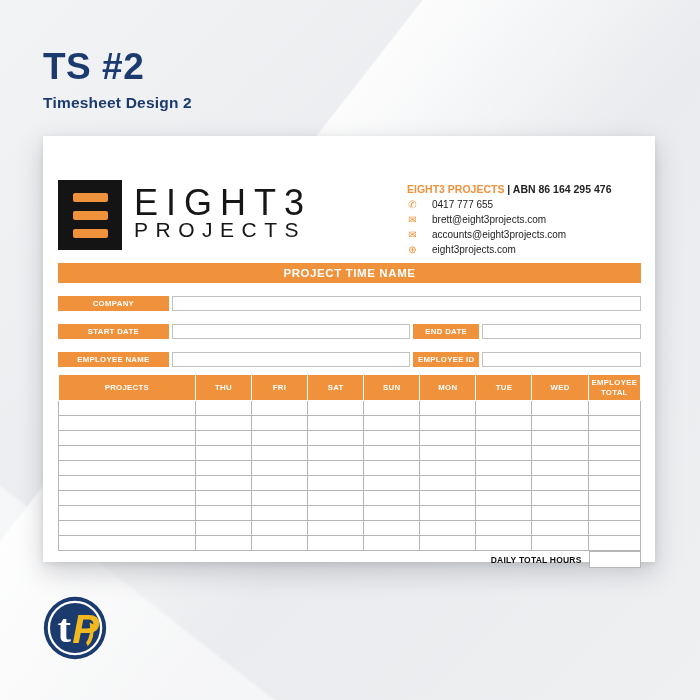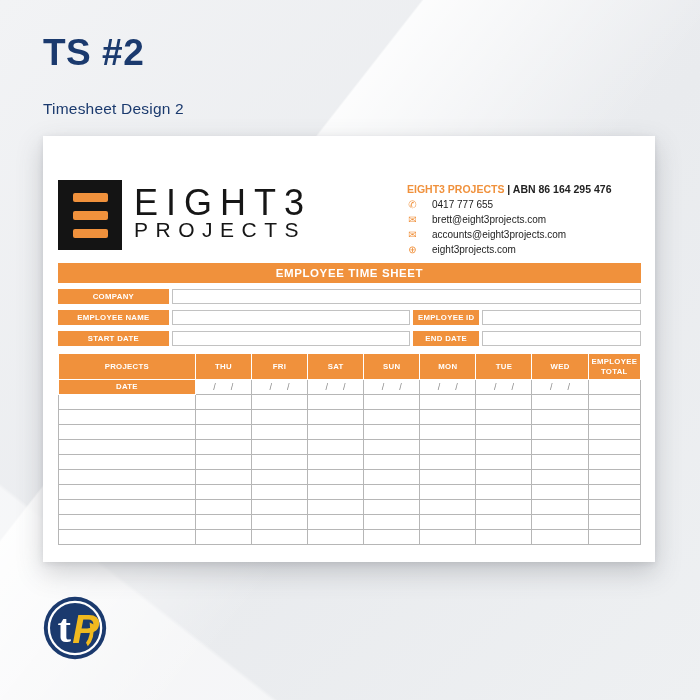--- a/index.html
+++ b/index.html
@@ -8,23 +8,23 @@
     font-family:"Liberation Sans", sans-serif;
     background:#ecedef;
   }
   .stage{position:relative;width:700px;height:700px;overflow:hidden;
     background-image:
       linear-gradient(128deg, rgba(255,255,255,0) 33.8%, rgba(255,255,255,.85) 34%, rgba(255,255,255,0) 58%),
       linear-gradient(38deg, rgba(255,255,255,.55) 17%, rgba(255,255,255,0) 17.4%),
       linear-gradient(135deg,#f2f3f5 0%,#e9ebee 55%,#eef0f2 100%);
   }
   
-  .heading{position:absolute;left:43px;top:30px;}
+  .heading{position:absolute;left:43px;top:44px;}
   .heading h1{margin:0;font-size:37px;line-height:46px;font-weight:800;color:#1b3a6e;letter-spacing:.5px;}
-  .heading h2{margin:24px 0 0 0;font-size:15.5px;font-weight:400;color:#1b3a6e;letter-spacing:.2px;}
+  .heading h2{margin:4px 0 0 0;font-size:15.5px;font-weight:700;color:#1b3a6e;letter-spacing:.2px;}
   
   .card{
     position:absolute;left:43px;top:136px;width:612px;height:426px;
     background:#ffffff;
     box-shadow:0 10px 24px rgba(70,75,85,.25), 0 2px 6px rgba(70,75,85,.12);
     padding:0 14px 0 15px;box-sizing:border-box;
   }
   
   .doc-header{display:flex;justify-content:space-between;margin-top:44px;height:74px;}
   .brand{display:flex;align-items:flex-start;gap:12px;}
@@ -37,21 +37,21 @@
   .contact-head{font-size:10.5px;font-weight:700;color:#222;white-space:nowrap;}
   .contact-head .org{color:#f0913c;text-align:right;}
   .contact-line{display:flex;align-items:center;gap:6px;margin-top:1.5px;}
   .c-icon{color:#f0913c;font-size:10px;width:11px;text-align:center;flex:none;}
   .c-text{color:#1c1c1c;margin-left:8px;}
   
   .sheet-title{margin-top:9px;height:20px;line-height:20px;background:#f0913c;color:#fff;
     text-align:center;font-size:11.5px;font-weight:700;letter-spacing:.6px;}
   
   .form-area{margin-top:4px;}
-  .form-row{display:flex;height:15px;margin-top:6px;border-radius:6px;}
+  .form-row{display:flex;height:15px;margin-top:13px;border-radius:6px;}
   .f-label{width:19%;background:#f0913c;color:#fff;font-size:7.8px;font-weight:700;letter-spacing:.3px;
     display:flex;align-items:center;justify-content:center;box-sizing:border-box;flex:none;}
   .f-value{border:1px solid #c2c2c2;background:#fff;box-sizing:border-box;margin-left:3px;}
   .f-grow{flex:1;}
   .f-mid{width:11.4%;margin-left:3px;flex:none;}
   .f-end{width:27.2%;margin-left:3px;flex:none;}
   
   .grid{width:100%;border-collapse:collapse;table-layout:fixed;margin-top:7px;}
   .grid col.c-proj{width:23.5%;}
   .grid col.c-day{width:9.64%;}
@@ -114,37 +114,37 @@
               <span class="c-text">accounts@eight3projects.com</span>
             </div>
             <div class="contact-line">
               <span class="c-icon">⊕</span>
               <span class="c-text">eight3projects.com</span>
             </div>
           </div>
       </div>
     </div>
 
-    <div class="sheet-title">EMPLOYEE TIME SHEET</div>
+    <div class="sheet-title">PROJECT TIME NAME</div>
 
     <div class="form-area">
       <div class="form-row">
         <div class="f-label">COMPANY</div>
         <div class="f-value f-grow"></div>
       </div>
       <div class="form-row">
+        <div class="f-label">START DATE</div>
+        <div class="f-value f-grow"></div>
+        <div class="f-label f-mid">END DATE</div>
+        <div class="f-value f-end"></div>
+      </div>
+      <div class="form-row">
         <div class="f-label">EMPLOYEE NAME</div>
         <div class="f-value f-grow"></div>
         <div class="f-label f-mid">EMPLOYEE ID</div>
-        <div class="f-value f-end"></div>
-      </div>
-      <div class="form-row">
-        <div class="f-label">START DATE</div>
-        <div class="f-value f-grow"></div>
-        <div class="f-label f-mid">END DATE</div>
         <div class="f-value f-end"></div>
       </div>
     </div>
 
     <table class="grid">
       <colgroup>
           <col class="c-proj">
           <col class="c-day">
           <col class="c-day">
           <col class="c-day">
@@ -159,31 +159,20 @@
             <td class="hcell">PROJECTS</td>
             <td class="hcell">THU</td>
             <td class="hcell">FRI</td>
             <td class="hcell">SAT</td>
             <td class="hcell">SUN</td>
             <td class="hcell">MON</td>
             <td class="hcell">TUE</td>
             <td class="hcell">WED</td>
             <td class="hcell">EMPLOYEE TOTAL</td>
           </tr>
-          <tr class="date-row">
-            <td class="hcell">DATE</td>
-            <td class="wcell date-cell">/      /</td>
-            <td class="wcell date-cell">/      /</td>
-            <td class="wcell date-cell">/      /</td>
-            <td class="wcell date-cell">/      /</td>
-            <td class="wcell date-cell">/      /</td>
-            <td class="wcell date-cell">/      /</td>
-            <td class="wcell date-cell">/      /</td>
-            <td class="wcell"></td>
-          </tr>
           <tr class="body-row">
             <td class="wcell"></td>
             <td class="wcell"></td>
             <td class="wcell"></td>
             <td class="wcell"></td>
             <td class="wcell"></td>
             <td class="wcell"></td>
             <td class="wcell"></td>
             <td class="wcell"></td>
             <td class="wcell"></td>
@@ -283,20 +272,24 @@
             <td class="wcell"></td>
             <td class="wcell"></td>
             <td class="wcell"></td>
             <td class="wcell"></td>
             <td class="wcell"></td>
             <td class="wcell"></td>
           </tr>
         </tbody>
     </table>
 
+    <div class="daily-row">
+      <div class="daily-label">DAILY TOTAL HOURS</div>
+      <div class="daily-cell"></div>
+    </div>
 
   </div>
 
   <div class="tp-logo">
     <svg viewBox="0 0 72 72" width="66" height="66">
       <circle cx="36" cy="36" r="34" fill="#1b3a6e"></circle>
       <circle cx="36" cy="36" r="28.5" fill="none" stroke="#ffffff" stroke-width="2.5"></circle>
       <text x="17" y="51" font-family="Liberation Serif, serif" font-size="44" font-weight="bold" fill="#ffffff">t</text>
       <text x="33" y="52" font-family="Liberation Sans, sans-serif" font-size="44" font-weight="bold" font-style="italic" fill="#f0b91f">P</text>
       <path d="M48 52 Q54 44 52 30 L56 32 Q58 48 50 56 Z" fill="#f0b91f"></path>

